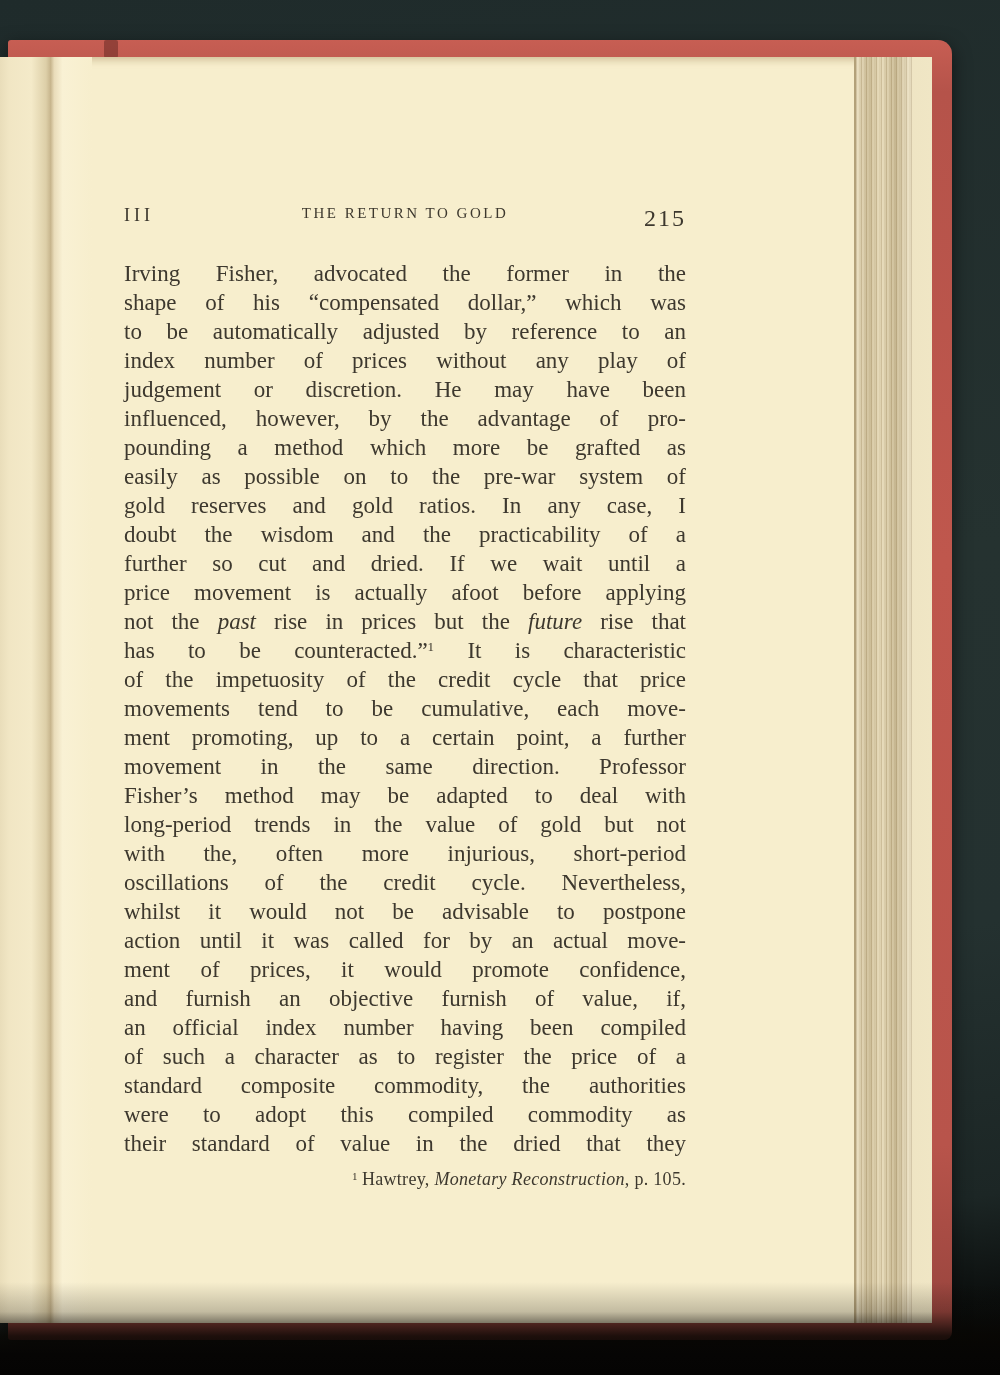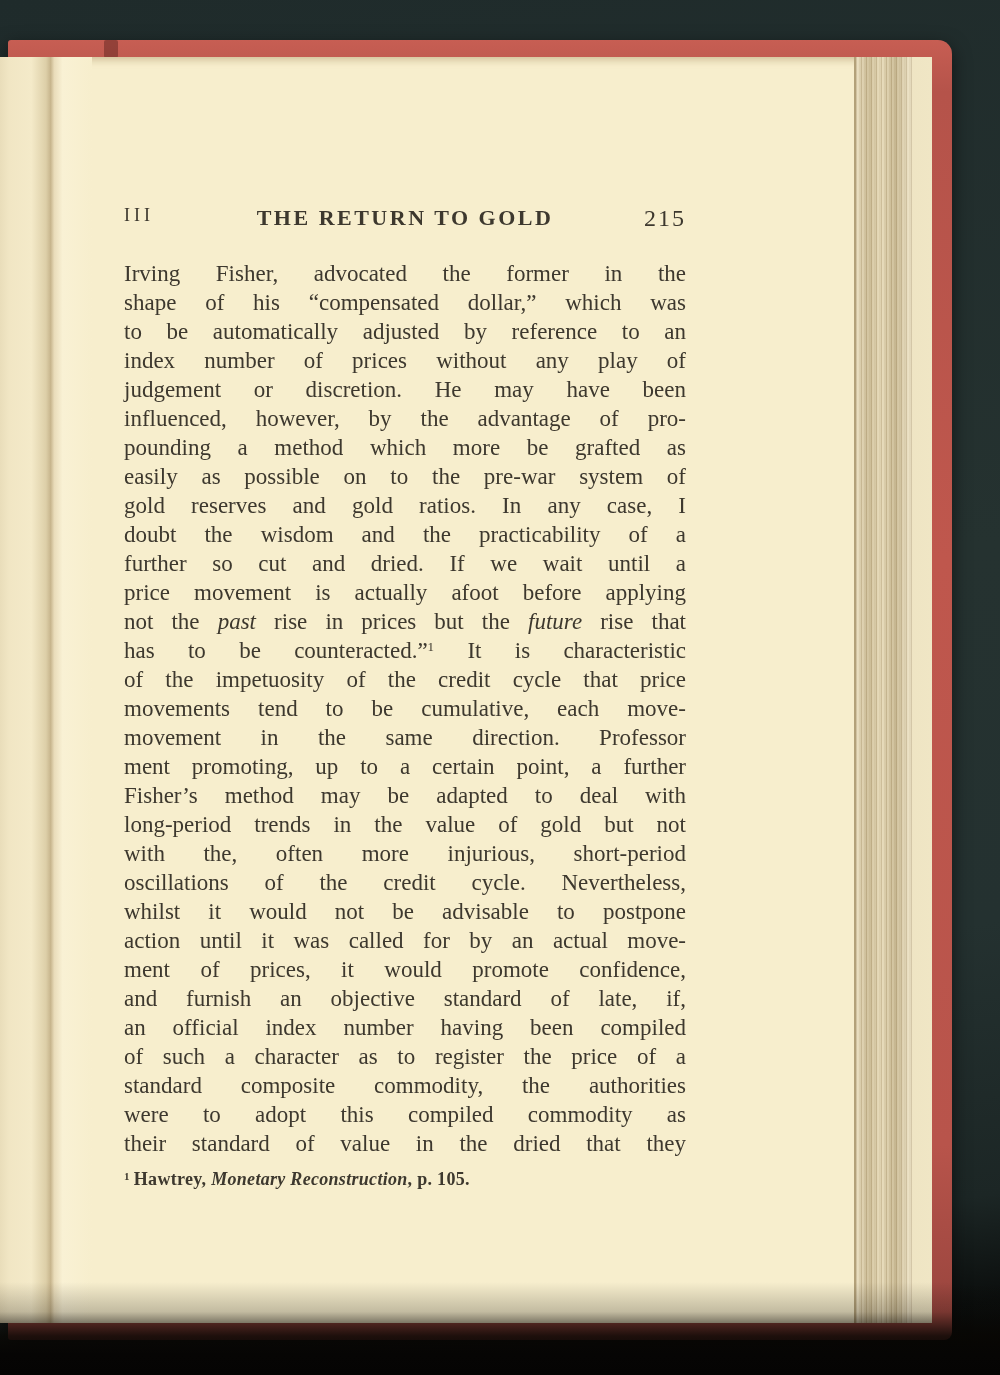--- a/index.html
+++ b/index.html
@@ -63,34 +63,34 @@
   }
 
   
   .text-block{
     position:absolute;left:124px;top:148px;width:562px;color:var(--ink);
   }
   .running-head{
     display:flex;align-items:flex-start;height:26px;margin-bottom:18px;
   }
   .chapter-numeral{width:80px;font-size:18px;letter-spacing:4px;}
-  .running-title{flex:1;text-align:center;font-size:22px;letter-spacing:2.5px;white-space:nowrap;font-weight:bold;}
+  .running-title{flex:1;text-align:center;font-size:15px;letter-spacing:2.5px;white-space:nowrap;}
   .page-number{width:80px;text-align:right;font-size:24px;letter-spacing:2px;}
 
   .body-copy{font-size:23px;margin-top:28px;}
   .bodyline{
     line-height:29px;height:29px;
     text-align:justify;text-align-last:justify;text-justify:inter-word;
     white-space:nowrap;
   }
   .bodyline i{}
   .bodyline sup{font-size:13px;line-height:0;vertical-align:7px;letter-spacing:0;}
 
   .footnote{
-    margin-top:9px;text-align:left;font-size:18px;line-height:24px;letter-spacing:0.3px;font-weight:bold;
+    margin-top:9px;text-align:right;font-size:18px;line-height:24px;letter-spacing:0.3px;
   }
   .footnote sup{font-size:11px;line-height:0;vertical-align:5px;margin-right:4px;}
   .footnote i{font-style:italic;}
 
   
   .bottom-shadow{
     position:absolute;left:0;top:1282px;width:100%;height:93px;pointer-events:none;
     background:linear-gradient(180deg,
       rgba(8,6,3,0) 0%, rgba(8,6,3,0.22) 32%,
       rgba(8,6,3,0.85) 58%, #060504 78%, #050403 100%);
@@ -130,30 +130,30 @@
           <div class="bodyline">pounding a method which more be grafted as</div>
           <div class="bodyline">easily as possible on to the pre-war system of</div>
           <div class="bodyline">gold reserves and gold ratios. In any case, I</div>
           <div class="bodyline">doubt the wisdom and the practicability of a</div>
           <div class="bodyline">further so cut and dried. If we wait until a</div>
           <div class="bodyline">price movement is actually afoot before applying</div>
           <div class="bodyline">not the <i>past</i> rise in prices but the <i>future</i> rise that</div>
           <div class="bodyline">has to be counteracted.”<sup>1</sup> It is characteristic</div>
           <div class="bodyline">of the impetuosity of the credit cycle that price</div>
           <div class="bodyline">movements tend to be cumulative, each move-</div>
+          <div class="bodyline">ment promoting, up to a certain point, a further</div>
           <div class="bodyline">movement in the same direction. Professor</div>
-          <div class="bodyline">ment promoting, up to a certain point, a further</div>
           <div class="bodyline">Fisher’s method may be adapted to deal with</div>
           <div class="bodyline">long-period trends in the value of gold but not</div>
           <div class="bodyline">with the, often more injurious, short-period</div>
           <div class="bodyline">oscillations of the credit cycle. Nevertheless,</div>
           <div class="bodyline">whilst it would not be advisable to postpone</div>
           <div class="bodyline">action until it was called for by an actual move-</div>
           <div class="bodyline">ment of prices, it would promote confidence,</div>
-          <div class="bodyline">and furnish an objective standard of late, if,</div>
+          <div class="bodyline">and furnish an objective furnish of value, if,</div>
           <div class="bodyline">an official index number having been compiled</div>
           <div class="bodyline">of such a character as to register the price of a</div>
           <div class="bodyline">standard composite commodity, the authorities</div>
           <div class="bodyline">were to adopt this compiled commodity as</div>
           <div class="bodyline">their standard of value in the dried that they</div>
         </div>
 
       <div class="footnote">
         <sup>1</sup><span>Hawtrey, </span><i>Monetary Reconstruction</i><span>, p. 105.</span>
       </div>

